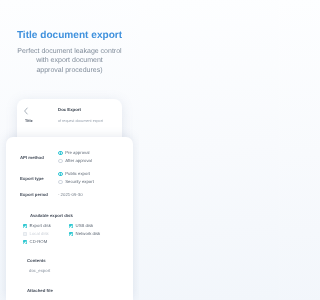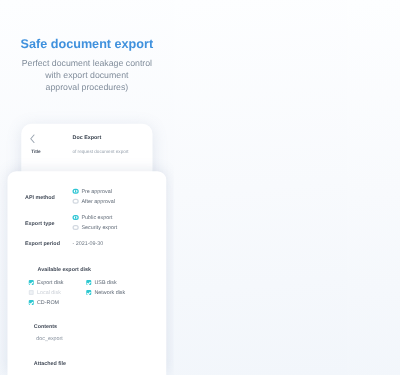--- a/index.html
+++ b/index.html
@@ -50,21 +50,21 @@
   .cell.off .cbx::after{display:none;}
   .cell.off .cbx { background:#f0f3f6; border:.7px solid #e4e8ed;}
   .cell.off { color:#ccd1d8; }
   .seclbl { position:absolute; left:21px; font-size:4.3px; line-height:6px; font-weight:bold; color:#474f5c;}
   .secval { position:absolute; left:23px; font-size:4.3px; line-height:6px; color:#858f9c;}
 </style>
 </head>
 <body>
 
 <div class="hero">
-  <div class="hero-title">Safe document export</div>
+  <div class="hero-title">Title document export</div>
   <div class="hero-sub">
     <div>Perfect document leakage control</div>
     <div>with export document</div>
     <div>approval procedures)</div>
   </div>
 </div>
 
 <div class="card-inner">
   <div class="hdr">
     <svg class="back" viewBox="0 0 6 8">

